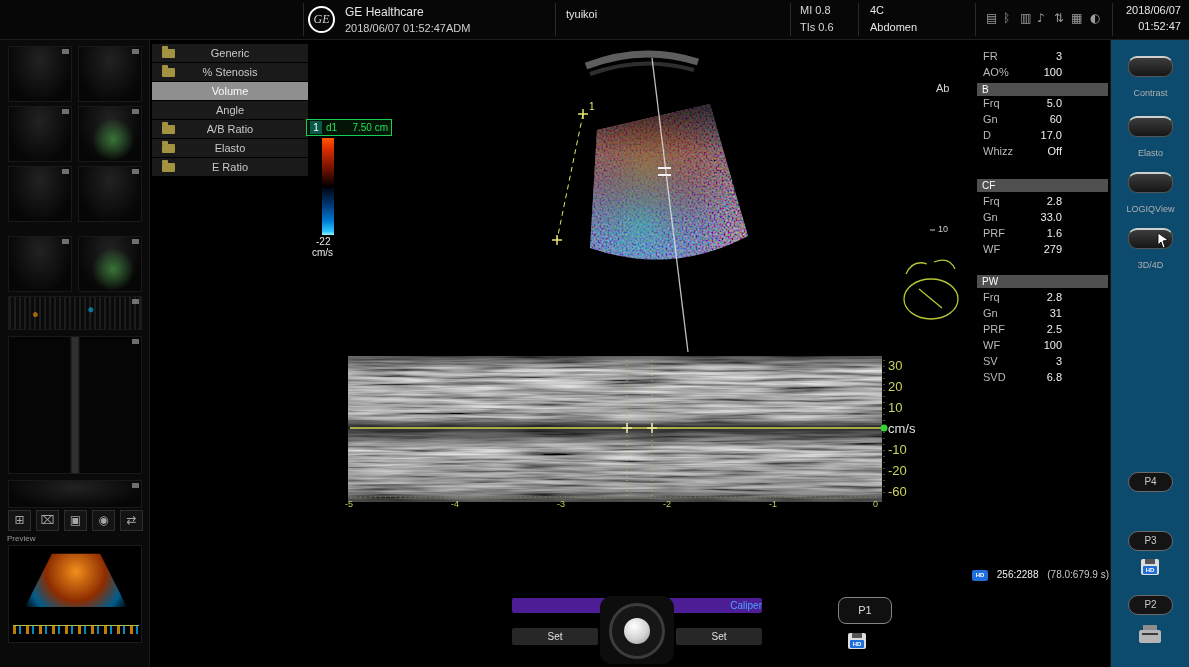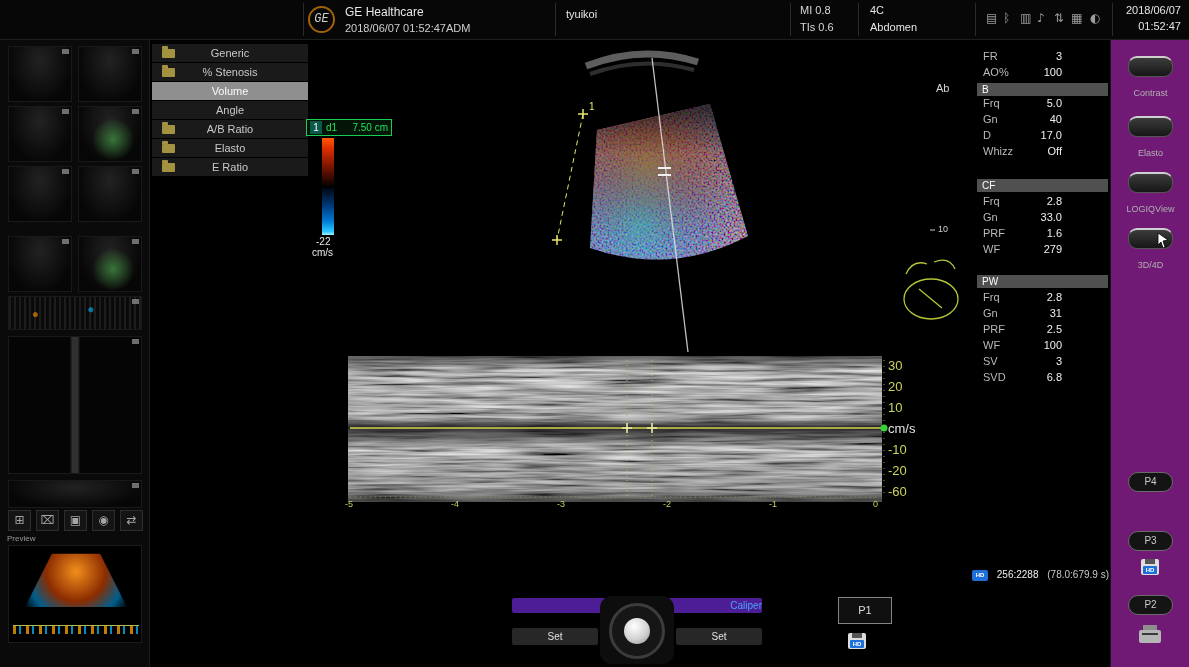--- a/index.html
+++ b/index.html
@@ -6,22 +6,22 @@
   html,body{background:#000}
   body{font-family:"Liberation Sans",sans-serif}
   #stage{position:relative;width:1189px;height:667px;background:#000;overflow:hidden}
   .abs{position:absolute}
   .glyph{font-family:"DejaVu Sans",sans-serif}
 
   
   #topbar{position:absolute;left:0;top:0;width:1189px;height:40px;background:#070707;border-bottom:1px solid #1e1e1e}
   .tdiv{position:absolute;top:3px;bottom:3px;width:1px;background:#2a2a2a}
   .tb-text{position:absolute;color:#e6e6e6;font-size:11px;white-space:nowrap}
-  #gelogo{position:absolute;left:308px;top:6px;width:27px;height:27px;border:2px solid #a16207;border-radius:50%;
-    color:#cfcfcf;font-family:Liberation Mono, monospace;font-style:italic;font-size:12px;text-align:center;line-height:23px}
+  #gelogo{position:absolute;left:308px;top:6px;width:27px;height:27px;border:2px solid #ffffff;border-radius:50%;
+    color:#cfcfcf;font-family:Liberation Serif, serif;font-style:italic;font-size:12px;text-align:center;line-height:23px}
   .tbicon2{position:absolute;top:11px;color:#9b9b9b;font-size:12px}
 
   
   #sidebar{position:absolute;left:0;top:40px;width:150px;height:627px;background:#0a0a0a;border-right:1px solid #1d1d1d}
   .thumb{position:absolute;width:64px;height:56px;background:radial-gradient(ellipse at 50% 25%,#222,#060606 75%);border:1px solid #191919}
   .thumb::after{content:"";position:absolute;top:2px;right:2px;width:7px;height:5px;background:#9a9a9a;opacity:.7}
   .thumb.green{background:radial-gradient(circle at 55% 60%,rgba(90,210,90,.5),rgba(90,210,90,0) 45%),radial-gradient(ellipse at 50% 25%,#222,#060606 75%)}
   .thumb.wide{width:134px}
   .thumb.spect{height:34px;background:radial-gradient(circle at 20% 55%,rgba(255,150,0,.6) 0 2px,transparent 3px),radial-gradient(circle at 62% 40%,rgba(0,190,255,.6) 0 2px,transparent 3px),repeating-linear-gradient(90deg,#1d1d1d 0 2px,#0a0a0a 2px 5px)}
   .thumb.probe{height:138px;background:linear-gradient(90deg,rgba(0,0,0,0) 46%,#303030 48% 52%,rgba(0,0,0,0) 54%),#050505}
@@ -64,39 +64,39 @@
   .ttick{position:absolute;top:499px;color:#c8cf5e;font-size:9px}
 
   
   #params{position:absolute;left:975px;top:40px;width:135px;height:360px}
   .prow{position:absolute;left:8px;right:4px;height:14px;font-size:11px}
   .prow .pl{position:absolute;left:0;color:#b9b9b9}
   .prow .pv{position:absolute;right:44px;color:#efefef}
   .pbar{position:absolute;left:2px;right:2px;height:13px;background:#505050;color:#fff;font-size:10px;line-height:13px;padding-left:5px}
 
   
-  #rightcol{position:absolute;left:1110px;top:40px;width:79px;height:627px;background:#701a75;border-left:1px solid #161616}
+  #rightcol{position:absolute;left:1110px;top:40px;width:79px;height:627px;background:#0c4a6e;border-left:1px solid #161616}
   .key{position:absolute;left:17px;width:45px;height:21px;border-radius:9px;background:linear-gradient(180deg,#3c3c3c,#161616);border:1px solid #555;border-top:2px solid #cfcfcf}
   .klabel{position:absolute;left:0;width:79px;text-align:center;font-size:9px;color:#b0b0b0}
   .pill{position:absolute;left:17px;width:45px;height:20px;border-radius:10px;border:1px solid #6a6a6a;background:#141414;color:#c9c9c9;font-size:10px;text-align:center;line-height:18px}
   .floppy{position:absolute;width:18px;height:16px;background:#dedede;border-radius:2px}
   .floppy::before{content:"";position:absolute;top:0;left:4px;width:10px;height:5px;background:#555}
   .floppy .hdtag{position:absolute;left:2px;bottom:1px;width:14px;height:8px;background:#1e6fd9;color:#fff;font-size:6px;font-weight:bold;text-align:center;line-height:8px;border-radius:1px}
   .printer{position:absolute;width:22px;height:13px;background:#b5b5b5;border-radius:2px}
   .printer::before{content:"";position:absolute;top:-5px;left:4px;width:14px;height:5px;background:#8d8d8d}
   .printer::after{content:"";position:absolute;top:3px;left:3px;width:16px;height:2px;background:#3a3a3a}
 
   
   .bcbar{position:absolute;height:15px;background:#4c1d95;border-radius:2px;font-size:10px;color:#d6d6d6;text-align:right;line-height:15px}
   .setbar{position:absolute;height:17px;background:#272727;border-radius:2px;font-size:10px;color:#e0e0e0;text-align:center;line-height:17px}
   #trackbase{position:absolute;left:600px;top:596px;width:74px;height:68px;background:#0d0d0d;border-radius:12px}
   #trackring{position:absolute;left:609px;top:603px;width:56px;height:56px;border-radius:50%;background:#161616;border:3px solid #3c3c3c}
   #trackball{position:absolute;left:624px;top:618px;width:26px;height:26px;border-radius:50%;
     background:radial-gradient(circle at 40% 32%,#fff,#d2d2d2 55%,#8f8f8f 100%)}
-  #p1btn{position:absolute;left:838px;top:597px;width:54px;height:27px;border:1px solid #848484;border-radius:0;background:#101010;color:#ddd;font-size:11px;text-align:center;line-height:25px}
+  #p1btn{position:absolute;left:838px;top:597px;width:54px;height:27px;border:1px solid #848484;border-radius:8px;background:#101010;color:#ddd;font-size:11px;text-align:center;line-height:25px}
 
   #statusline{position:absolute;top:569px;font-size:10px;color:#e8e8e8}
   .hdbadge{display:inline-block;width:16px;height:11px;background:#1e6fd9;color:#fff;font-size:6px;font-weight:bold;text-align:center;line-height:11px;border-radius:2px;vertical-align:middle}
 </style>
 </head>
 <body>
 
 <div id="stage">
 
   <div id="topbar">
@@ -314,21 +314,21 @@
       <span class="pv">100</span>
     </div>
 
     <div class="pbar" style="top:43px">B</div>
     <div class="prow" style="top:57px">
       <span class="pl">Frq</span>
       <span class="pv">5.0</span>
     </div>
     <div class="prow" style="top:73px">
       <span class="pl">Gn</span>
-      <span class="pv">40</span>
+      <span class="pv">60</span>
     </div>
     <div class="prow" style="top:89px">
       <span class="pl">D</span>
       <span class="pv">17.0</span>
     </div>
     <div class="prow" style="top:105px">
       <span class="pl">Whizz</span>
       <span class="pv">Off</span>
     </div>
 

